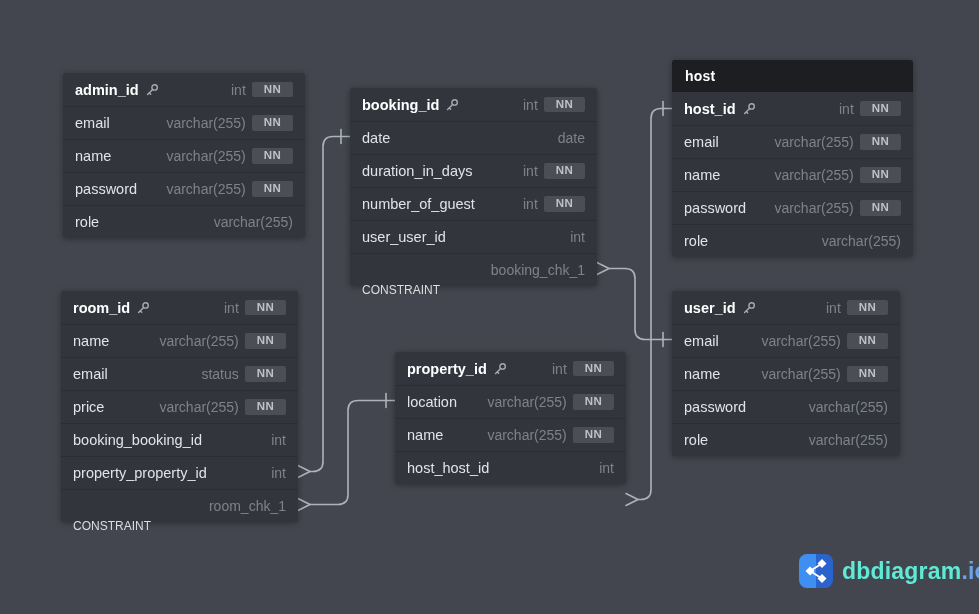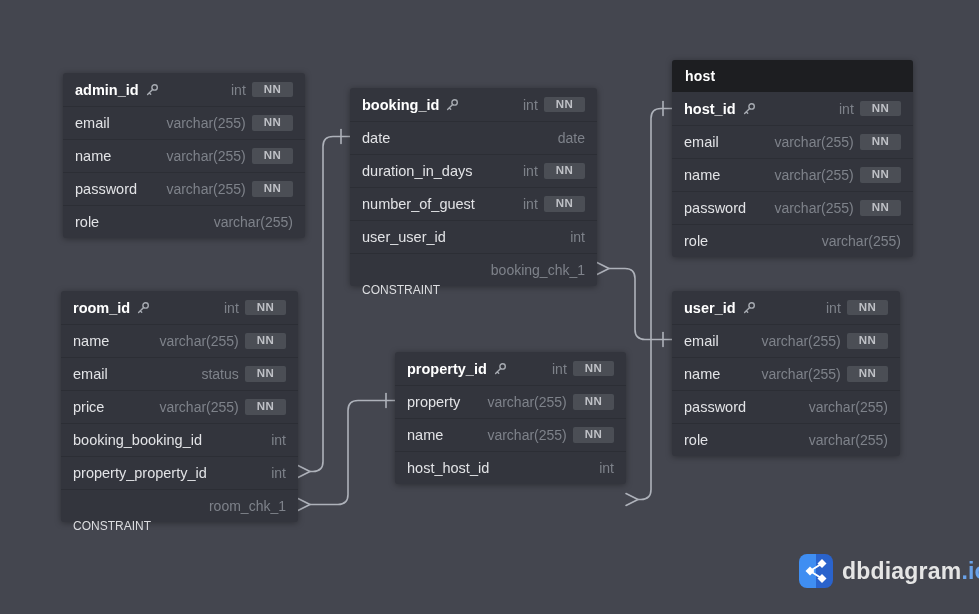--- a/index.html
+++ b/index.html
@@ -220,21 +220,21 @@
         <span class="fname">property_id<svg class="keyicon" width="14" height="14" viewBox="0 0 14 14" fill="none" stroke="#a7abb2" stroke-width="1.4" stroke-linecap="round">
             <circle cx="9.6" cy="4.4" r="2.7"></circle>
             <path d="M7.6 6.4 L2.6 11.4 M4.2 9.8 L5.7 11.3"></path>
           </svg></span>
         <span class="fright">
           <span>int</span>
           <span class="nn">NN</span>
         </span>
       </div>
       <div class="trow">
-        <span class="fname">property</span>
+        <span class="fname">location</span>
         <span class="fright">
           <span>varchar(255)</span>
           <span class="nn">NN</span>
         </span>
       </div>
       <div class="trow">
         <span class="fname">name</span>
         <span class="fright">
           <span>varchar(255)</span>
           <span class="nn">NN</span>
@@ -345,15 +345,15 @@
     <g stroke="#ffffff" stroke-width="2">
       <path d="M11 17 L23 9.5 M11 17 L23 24.5"></path>
     </g>
     <g fill="#ffffff">
       <rect x="7.8" y="13.8" width="6.4" height="6.4" transform="rotate(45 11 17)"></rect>
       <rect x="19.8" y="6.3" width="6.4" height="6.4" transform="rotate(45 23 9.5)"></rect>
       <rect x="19.8" y="21.3" width="6.4" height="6.4" transform="rotate(45 23 24.5)"></rect>
     </g>
   </svg>
   <span class="brand-text">
-    <span id="brand-main" style="color: #e5e5e5;">dbdiagram</span><span id="brand-suffix" style="color: rgb(106, 163, 234);">.io</span>
+    <span id="brand-main" style="color: #5eead4;">dbdiagram</span><span id="brand-suffix" style="color: rgb(106, 163, 234);">.io</span>
   </span>
 </a>
 
 </body></html>

